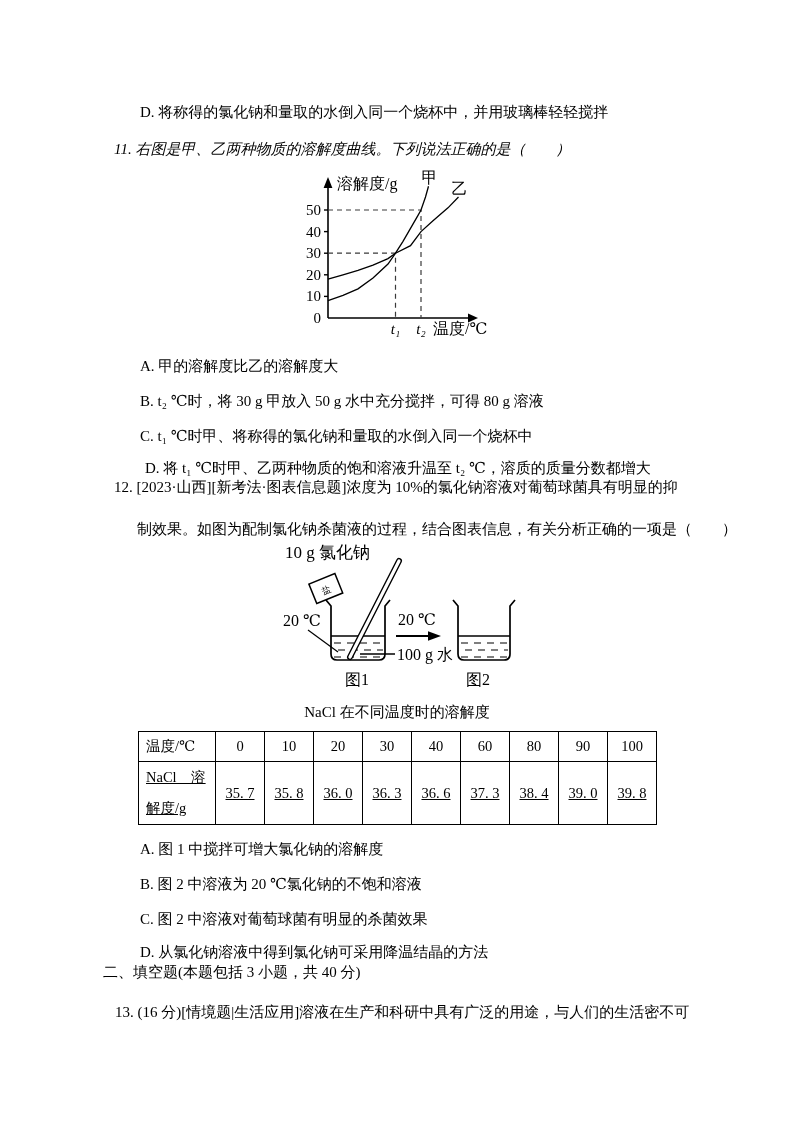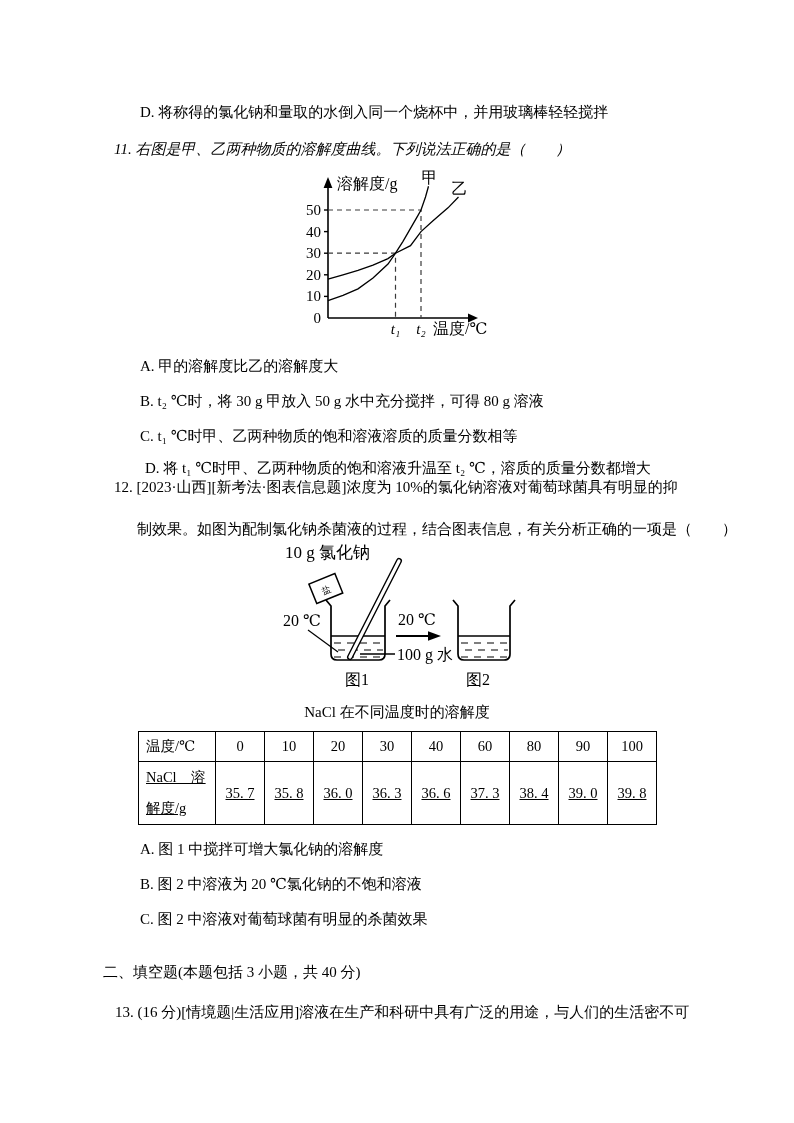--- a/index.html
+++ b/index.html
@@ -48,21 +48,21 @@
       <polyline points="328,300.72 343,295.32 358,288.84 373,278.04 388,264 395.5,253.2 403,241.32 410.5,228.36 418,215.39999999999998 421,210 425.5,197.04 428.5,186.23999999999998" fill="none" stroke="#000" stroke-width="1.3"></polyline>
       <text x="421.5" y="183.23999999999998" text-anchor="start" font-size="16">甲</text>
       <polyline points="328,279.12 343,274.8 358,270.48 373,265.08 388,258.6 395.5,253.2 410.5,245.64 421,231.6 433,220.8 448,207.83999999999997 458.5,197.04" fill="none" stroke="#000" stroke-width="1.3"></polyline>
       <text x="451.5" y="194.04" text-anchor="start" font-size="16">乙</text>
       <text x="337" y="189" text-anchor="start" font-size="16">溶解度/g</text>
       <text x="433" y="334" text-anchor="start" font-size="16">温度/℃</text>
     </svg>
 
   <div class="line" style="left:140px;top:357px;">A. 甲的溶解度比乙的溶解度大</div>
   <div class="line" style="left:140px;top:392px;">B. t₂ ℃时，将 30 g 甲放入 50 g 水中充分搅拌，可得 80 g 溶液</div>
-  <div class="line" style="left:140px;top:427px;">C. t₁ ℃时甲、乙两种物质的饱和溶液溶质的质量分数相等</div>
+  <div class="line" style="left:140px;top:427px;">C. t₁ ℃时甲、将称得的氯化钠和量取的水倒入同一个烧杯中</div>
   <div class="line" style="left:145px;top:459px;">D. 将 t₁ ℃时甲、乙两种物质的饱和溶液升温至 t₂ ℃，溶质的质量分数都增大</div>
 
   <div class="line" style="left:114px;top:478px;">12. [2023·山西][新考法·图表信息题]浓度为 10%的氯化钠溶液对葡萄球菌具有明显的抑</div>
   <div class="line" style="left:137px;top:520px;text-align:right;">制效果。如图为配制氯化钠杀菌液的过程，结合图表信息，有关分析正确的一项是（　　）</div>
 
   <svg style="position:absolute;left:255px;top:535px;" width="300" height="160" viewBox="255 535 300 160">
     <text x="285" y="558" font-size="17">10 g 氯化钠</text>
 
     <g transform="rotate(-22 326 589)">
       <rect x="312" y="578" width="28" height="21" fill="#fff" stroke="#000" stroke-width="1.5"></rect>
@@ -132,17 +132,18 @@
           <td>38. 4</td>
           <td>39. 0</td>
           <td>39. 8</td>
         </tr>
       </tbody>
     </table>
 
   <div class="line" style="left:140px;top:840px;">A. 图 1 中搅拌可增大氯化钠的溶解度</div>
   <div class="line" style="left:140px;top:875px;text-align:center;">B. 图 2 中溶液为 20 ℃氯化钠的不饱和溶液</div>
   <div class="line" style="left:140px;top:910px;">C. 图 2 中溶液对葡萄球菌有明显的杀菌效果</div>
+  <div class="line" style="left:140px;top:943px;">D. 从氯化钠溶液中得到氯化钠可采用降温结晶的方法</div>
 
   <div class="line" style="left:103px;top:963px;">二、填空题(本题包括 3 小题，共 40 分)</div>
   <div class="line" style="left:115px;top:1003px;">13. (16 分)[情境题|生活应用]溶液在生产和科研中具有广泛的用途，与人们的生活密不可</div>
 
 </div>
 
 </body></html>

